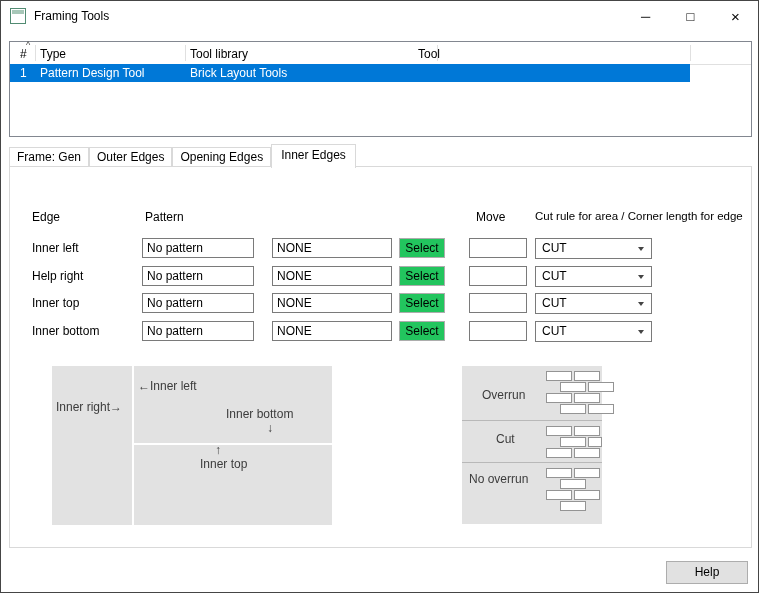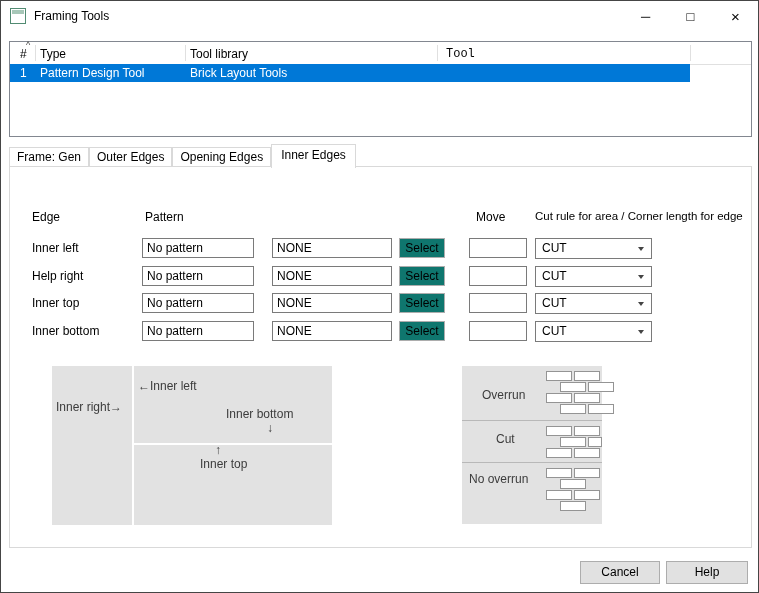--- a/index.html
+++ b/index.html
@@ -16,39 +16,39 @@
   .win-btn.close{font-size:15px;}
 
   
   .tool-table{position:absolute;left:8px;top:40px;width:743px;height:96px;border:1px solid #828790;box-sizing:border-box;background:#fff;}
   .tt-header{position:relative;height:22px;border-bottom:1px solid #e0e0e0;}
   .tt-h{position:absolute;top:5px;}
   .tt-sort{position:absolute;left:16px;top:-2px;font-size:9px;color:#444;}
   .tt-sep{position:absolute;top:3px;width:1px;height:16px;background:#e0e0e0;}
   .tt-row{position:absolute;left:0;top:22px;width:680px;height:18px;background:#0078d7;color:#fff;}
   .tt-cell{position:absolute;top:0;line-height:18px;white-space:nowrap;}
-  .c0{left:10px;} .c1{left:30px;} .c2{left:180px;} .c3{left:436px;font-family:Liberation Mono, monospace;}
+  .c0{left:10px;} .c1{left:30px;} .c2{left:180px;} .c3{left:408px;}
 
   
   .tabs{position:absolute;left:8px;top:143px;height:23px;display:flex;}
   .tab{margin-top:3px;height:19px;line-height:19px;border:1px solid #d9d9d9;border-bottom:none;background:#fff;padding:0 7px;white-space:nowrap;}
   .tab.active{margin-top:0;height:23px;line-height:21px;padding:0 9px;position:relative;z-index:2;}
 
   
   .panel{position:absolute;left:8px;top:165px;width:743px;height:382px;border:1px solid #d9d9d9;box-sizing:border-box;background:#fff;}
   .fh{position:absolute;top:43px;white-space:nowrap;}
   .fh-edge{left:22px;} .fh-pattern{left:135px;} .fh-move{left:466px;}
   .fh-cutrule{left:525px;font-size:11.5px;}
 
   .form-row{position:absolute;left:0;width:100%;height:21px;}
   .fr-label{position:absolute;left:22px;top:3px;white-space:nowrap;}
   .fld{position:absolute;top:0;height:20px;border:1px solid #7a7a7a;box-sizing:border-box;font:12px "Liberation Sans",sans-serif;padding:0 4px;background:#fff;outline:none;}
   .fr-pattern{left:132px;width:112px;}
   .fr-none{left:262px;width:120px;}
-  .fr-select{position:absolute;left:389px;top:0;width:46px;height:20px;background:#0f766e;border:1px solid #adadad;box-sizing:border-box;font-size:12px;line-height:18px;text-align:center;}
+  .fr-select{position:absolute;left:389px;top:0;width:46px;height:20px;background:#22c55e;border:1px solid #adadad;box-sizing:border-box;font-size:12px;line-height:18px;text-align:center;}
   .fr-move{left:459px;width:58px;}
   .fr-cut{position:absolute;left:525px;top:0;width:117px;height:21px;border:1px solid #7a7a7a;background:#fff;box-sizing:border-box;line-height:19px;padding-left:6px;}
   .fr-cut .arrow{position:absolute;right:7px;top:8px;width:0;height:0;border-left:3.5px solid transparent;border-right:3.5px solid transparent;border-top:4px solid #444;}
 
   
   .gray{position:absolute;background:#e2e2e2;}
   .dl-col{left:42px;top:199px;width:80px;height:159px;}
   .dl-top{left:124px;top:199px;width:198px;height:77px;}
   .dl-bottom{left:124px;top:278px;width:198px;height:80px;}
   .dlabel{position:absolute;color:#3c3c3c;white-space:nowrap;}
@@ -211,16 +211,15 @@
 
       <span class="brick" style="left:84px;top:102px"></span>
       <span class="brick" style="left:112px;top:102px"></span>
       <span class="brick" style="left:98px;top:113px"></span>
       <span class="brick" style="left:84px;top:124px"></span>
       <span class="brick" style="left:112px;top:124px"></span>
       <span class="brick" style="left:98px;top:135px"></span>
     </div>
   </div>
 
-  <div class="btn btn-cancel">Cancel</div>
   <div class="btn btn-help">Help</div>
 
 </div>
 
 </body></html>

